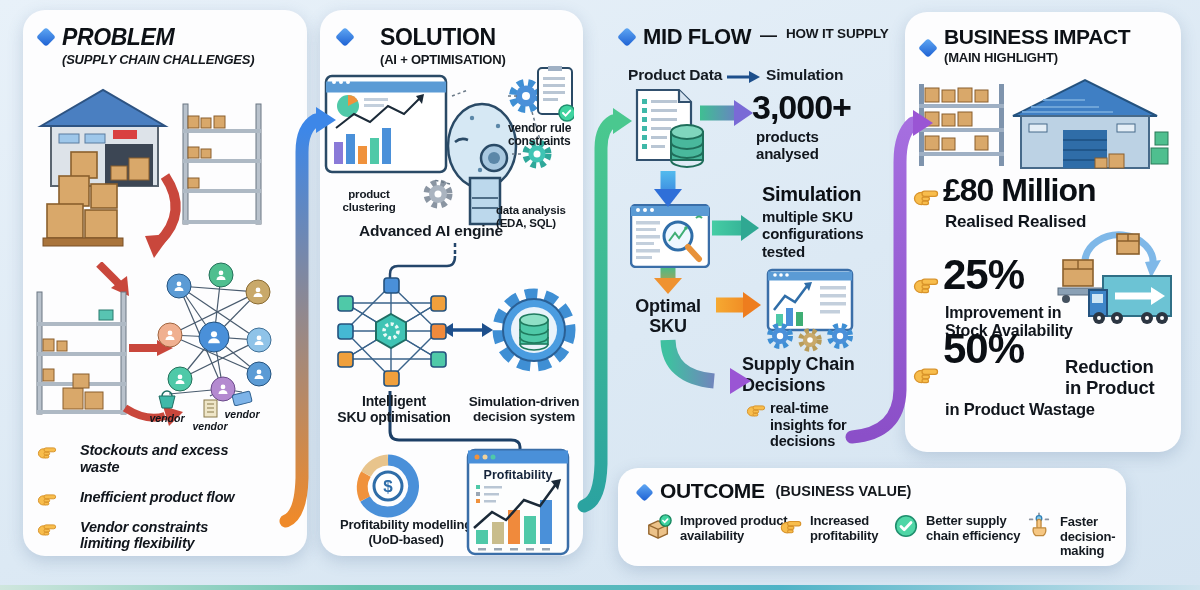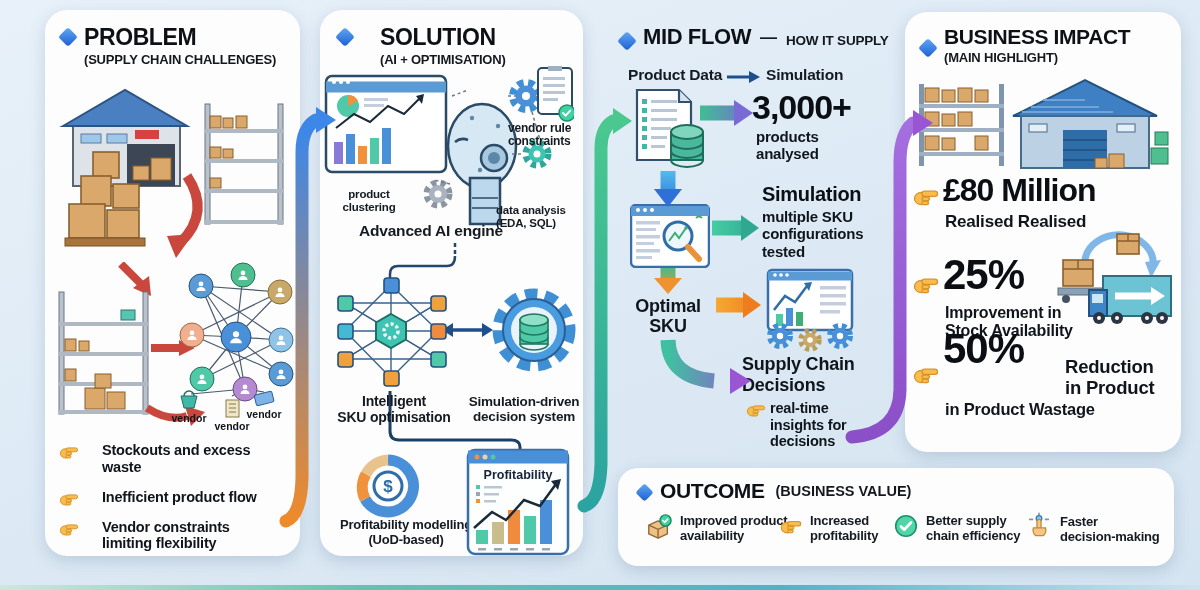--- a/index.html
+++ b/index.html
@@ -62,21 +62,21 @@
         </g>
         <circle cx="14" cy="7" r="3" fill="#86c9ea" stroke="#2f7fb5" stroke-width="1.4"></circle>
         <g fill="#f6c783" stroke="#c08a3e" stroke-width="1.4" stroke-linejoin="round">
           <rect x="11.8" y="8" width="4.4" height="10" rx="2.2"></rect>
           <path d="M8,17 q-1.5,5.5 2.5,8.5 h8 q4,-3 2.5,-8.5 z"></path>
         </g>
       </symbol>
     </defs>
   </svg>
 
-  <section class="panel" style="left:45px;top:10px;width:255px;height:546px;">
+  <section class="panel" style="left:23px;top:10px;width:284px;height:546px;font-style:italic;">
     <div class="hdr abs" style="left:16px;top:16px;">
       <span class="dia"></span>
       <div>
         <div class="t1">PROBLEM</div>
         <div class="t2">(SUPPLY CHAIN CHALLENGES)</div>
       </div>
     </div>
 
     <svg class="abs" style="left:10px;top:64px;" width="235" height="188" viewBox="0 0 235 188">
       <polygon points="18,52 125,52 125,112 18,112" fill="#dde3e9" stroke="#5a6570" stroke-width="2"></polygon>
@@ -392,21 +392,21 @@
       <g fill="#9aa7b4">
           <rect x="12" y="100" width="8" height="2.5"></rect>
           <rect x="28" y="100" width="8" height="2.5"></rect>
       <rect x="44" y="100" width="8" height="2.5"></rect>
           <rect x="60" y="100" width="8" height="2.5"></rect>
           <rect x="76" y="100" width="8" height="2.5"></rect>
         </g>
     </svg>
   </section>
 
-  <div class="hdr abs" style="left:620px;top:26px;align-items:flex-end;">
+  <div class="hdr abs" style="left:620px;top:26px;align-items:flex-start;">
     <span class="dia"></span>
     <span class="t1" style="font-size:22px;">MID FLOW</span>
     <span style="font-weight:800;font-size:17px;color:#14181d;">—</span>
     <span style="font-weight:800;font-size:13.5px;color:#14181d;letter-spacing:-.2px;">HOW IT SUPPLY</span>
   </div>
 
   <div class="abs lbl" style="left:628px;top:66px;font-size:15.5px;font-weight:800;">Product Data</div>
   <div class="abs lbl" style="left:766px;top:66px;font-size:15.5px;font-weight:800;">Simulation</div>
 
   <svg class="abs" style="left:633px;top:86px;" width="75" height="85" viewBox="0 0 75 85">
@@ -606,21 +606,21 @@
       <svg class="abs" style="left:8px;top:352px;" width="26" height="20" viewBox="0 0 26 20">
           <use href="#sym-hand"></use>
         </svg>
       <div class="abs bignum" style="left:38px;top:316px;font-size:42px;">50%</div>
       <div class="abs cap pre" style="left:160px;top:344px;font-size:18.5px;font-weight:800;">Reduction
 in Product</div>
       <div class="abs cap" style="left:40px;top:388px;font-size:16.5px;">in Product Wastage</div>
     </div>
   </section>
 
-  <section class="panel" style="left:618px;top:468px;width:556px;height:98px;border-radius:20px;">
+  <section class="panel" style="left:618px;top:468px;width:508px;height:98px;border-radius:20px;">
     <div class="hdr abs" style="left:20px;top:12px;align-items:center;">
       <span class="dia" style="width:13px;height:13px;"></span>
       <span class="t1 t1b">OUTCOME</span>
       <span style="font-weight:700;font-size:14.5px;color:#14181d;margin-left:2px;">(BUSINESS VALUE)</span>
     </div>
     <div class="oitem abs" style="left:28px;top:46px;">
       <svg width="26" height="26" viewBox="0 0 28 28">
           <use href="#sym-box-check"></use>
         </svg>
       <span class="lbl pre" style="font-size:13px;">Improved product

